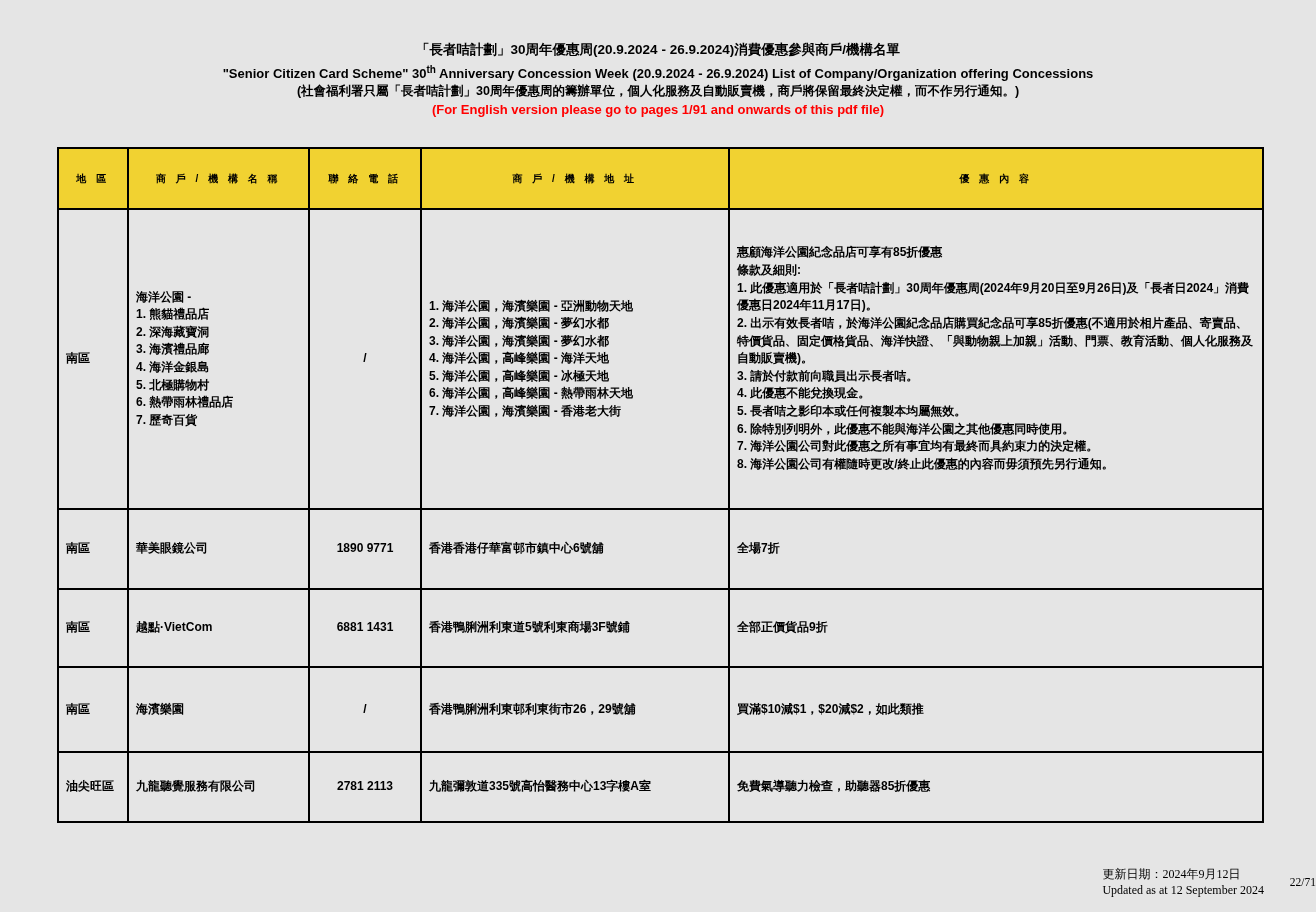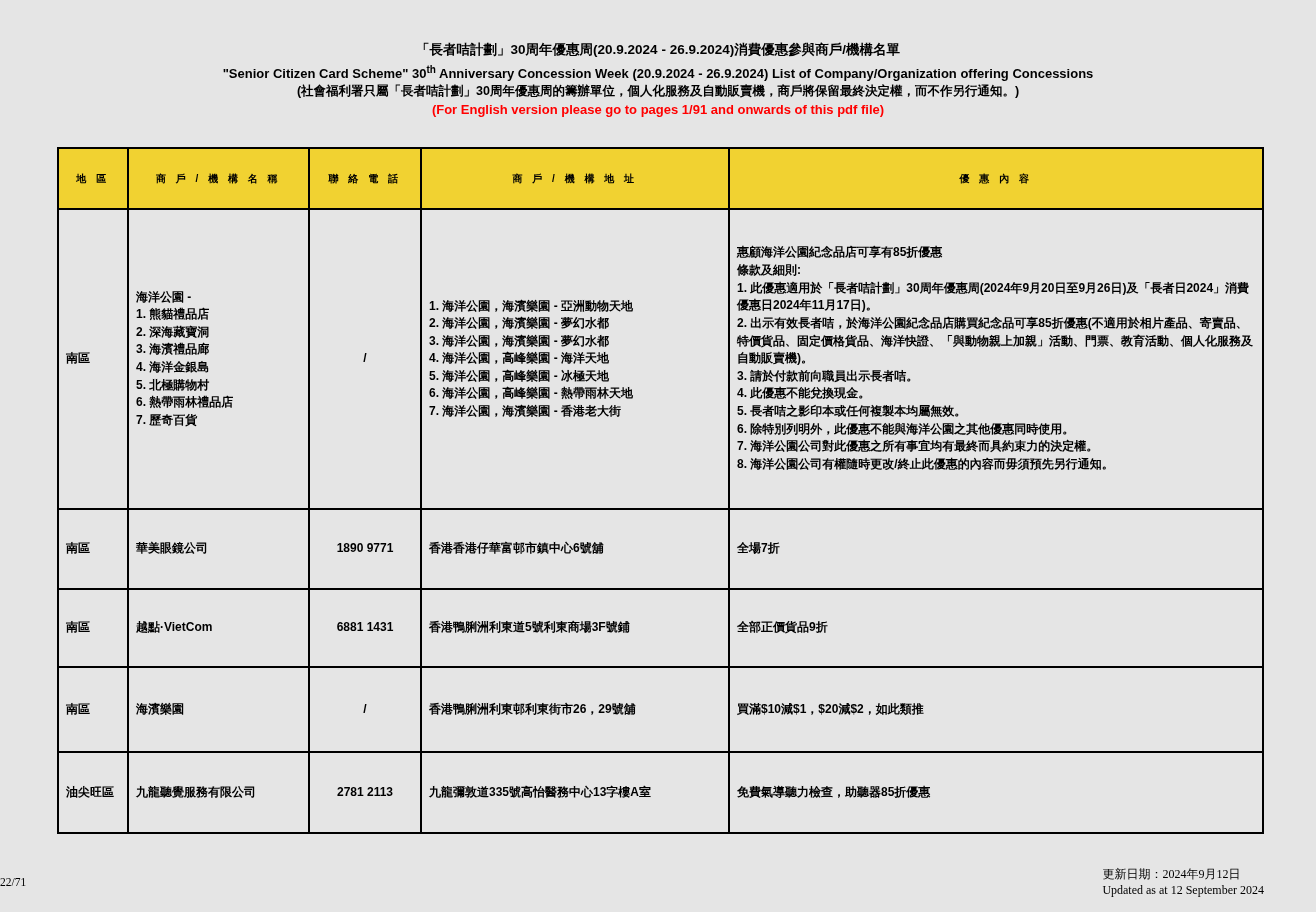--- a/index.html
+++ b/index.html
@@ -47,29 +47,29 @@
     font-size: 12px;
     line-height: 1.46;
     vertical-align: middle;
     padding: 4px 5px 4px 7px;
     text-align: left;
   }
   tr.r0 { height: 300px; }
   tr.r1 { height: 80px; }
   tr.r2 { height: 78px; }
   tr.r3 { height: 85px; }
-  tr.r4 { height: 81px; }
+  tr.r4 { height: 70px; }
   td.c-phone { text-align: center; padding-left: 2px; padding-right: 2px; }
   .pre { white-space: pre-line; }
   td.c-concession { line-height: 1.47; padding-right: 4px; }
 
   
   .page-num {
     position: absolute; top: 876px; left: 0; width: 100%;
-    text-align: left;
+    text-align: right;
     font-family: "Liberation Serif", "DejaVu Serif", serif;
     font-size: 11.5px; color: #000;
   }
   .updated {
     position: absolute; top: 866px; right: 52px;
     text-align: left;
     font-family: "Liberation Serif", "DejaVu Serif", serif;
     font-size: 12px; line-height: 16px; color: #000;
   }
 </style>

